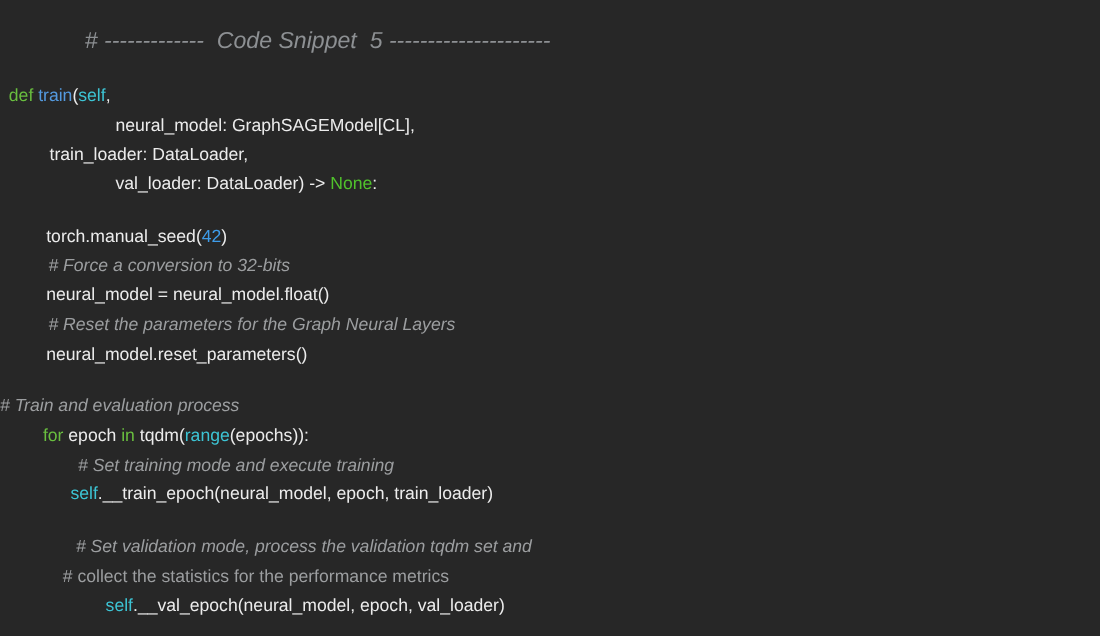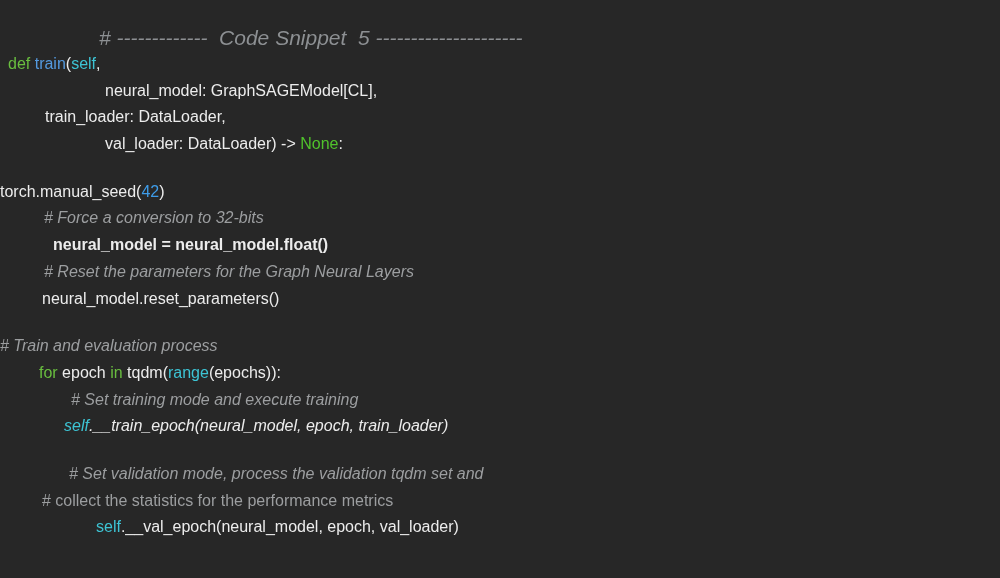--- a/index.html
+++ b/index.html
@@ -14,21 +14,22 @@
     font-family: "Liberation Sans", "DejaVu Sans", sans-serif;
     -webkit-font-smoothing: antialiased;
   }
   .page {
     width: 1000px;
     height: 578px;
     position: relative;
   }
   .snippet-title {
     margin-top: 24px;
-    padding-left: 99px;
+    margin-bottom: 24px;
+    padding-left: 77px;
     font-size: 21px;
     line-height: 27px;
     height: 27px;
     font-style: italic;
     color: var(--title, #8D9093);
     white-space: pre;
   }
   .code-block {
     font-size: 16px;
     color: var(--text, #ECECEC);
@@ -54,28 +55,28 @@
 <body>
 
 <div class="page">
   <div class="snippet-title"># -------------  Code Snippet  5 ---------------------</div>
   <div class="code-block">
       <div class="code-line" style="padding-left: 8px;"><span class="tok-keyword">def </span><span class="tok-function">train</span><span class="tok-plain">(</span><span class="tok-builtin">self</span><span class="tok-plain">,</span></div>
       <div class="code-line" style="padding-left: 105px;"><span class="tok-plain">neural_model: GraphSAGEModel[CL],</span></div>
       <div class="code-line" style="padding-left: 45px;"><span class="tok-plain">train_loader: DataLoader,</span></div>
       <div class="code-line" style="padding-left: 105px;"><span class="tok-plain">val_loader: DataLoader) -&gt; </span><span class="tok-constant">None</span><span class="tok-plain">:</span></div>
       <div class="code-line blank"></div>
-      <div class="code-line" style=""><span class="tok-plain">torch.manual_seed(</span><span class="tok-number">42</span><span class="tok-plain">)</span></div>
+      <div class="code-line" style="padding-left: 42px;"><span class="tok-plain">torch.manual_seed(</span><span class="tok-number">42</span><span class="tok-plain">)</span></div>
       <div class="code-line" style="padding-left: 44px;"><span class="tok-comment"># Force a conversion to 32-bits</span></div>
-      <div class="code-line" style="padding-left: 53px; font-weight: bold;"><span class="tok-plain">neural_model = neural_model.float()</span></div>
+      <div class="code-line" style="padding-left: 42px;"><span class="tok-plain">neural_model = neural_model.float()</span></div>
       <div class="code-line" style="padding-left: 44px;"><span class="tok-comment"># Reset the parameters for the Graph Neural Layers</span></div>
       <div class="code-line" style="padding-left: 42px;"><span class="tok-plain">neural_model.reset_parameters()</span></div>
       <div class="code-line blank"></div>
       <div class="code-line" style=""><span class="tok-comment"># Train and evaluation process</span></div>
       <div class="code-line" style="padding-left: 39px;"><span class="tok-keyword">for</span><span class="tok-plain"> epoch </span><span class="tok-keyword">in</span><span class="tok-plain"> tqdm(</span><span class="tok-builtin">range</span><span class="tok-plain">(epochs)):</span></div>
       <div class="code-line" style="padding-left: 71px;"><span class="tok-comment"># Set training mode and execute training</span></div>
-      <div class="code-line" style="padding-left: 64px; font-style: italic;"><span class="tok-builtin">self</span><span class="tok-plain">.__train_epoch(neural_model, epoch, train_loader)</span></div>
+      <div class="code-line" style="padding-left: 64px;"><span class="tok-builtin">self</span><span class="tok-plain">.__train_epoch(neural_model, epoch, train_loader)</span></div>
       <div class="code-line blank"></div>
       <div class="code-line" style="padding-left: 69px;"><span class="tok-comment"># Set validation mode, process the validation tqdm set and</span></div>
-      <div class="code-line" style="padding-left: 42px;"><span class="tok-comment_upright"># collect the statistics for the performance metrics</span></div>
+      <div class="code-line" style="padding-left: 42px; margin-left: 15px;"><span class="tok-comment_upright"># collect the statistics for the performance metrics</span></div>
       <div class="code-line" style="padding-left: 96px;"><span class="tok-builtin">self</span><span class="tok-plain">.__val_epoch(neural_model, epoch, val_loader)</span></div>
     </div>
 </div>
 
 </body></html>

